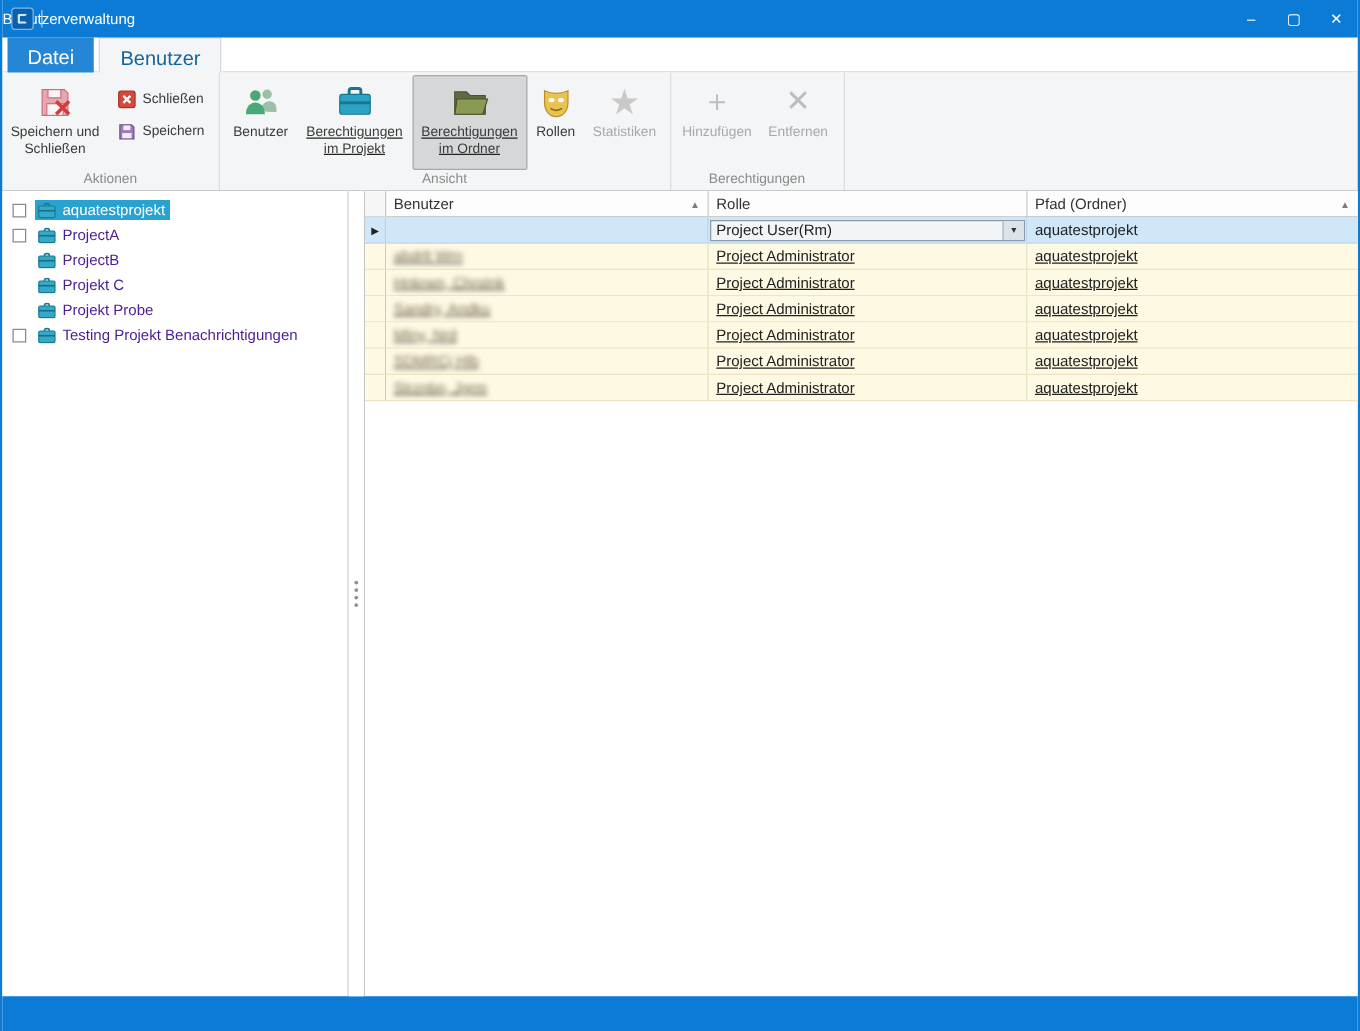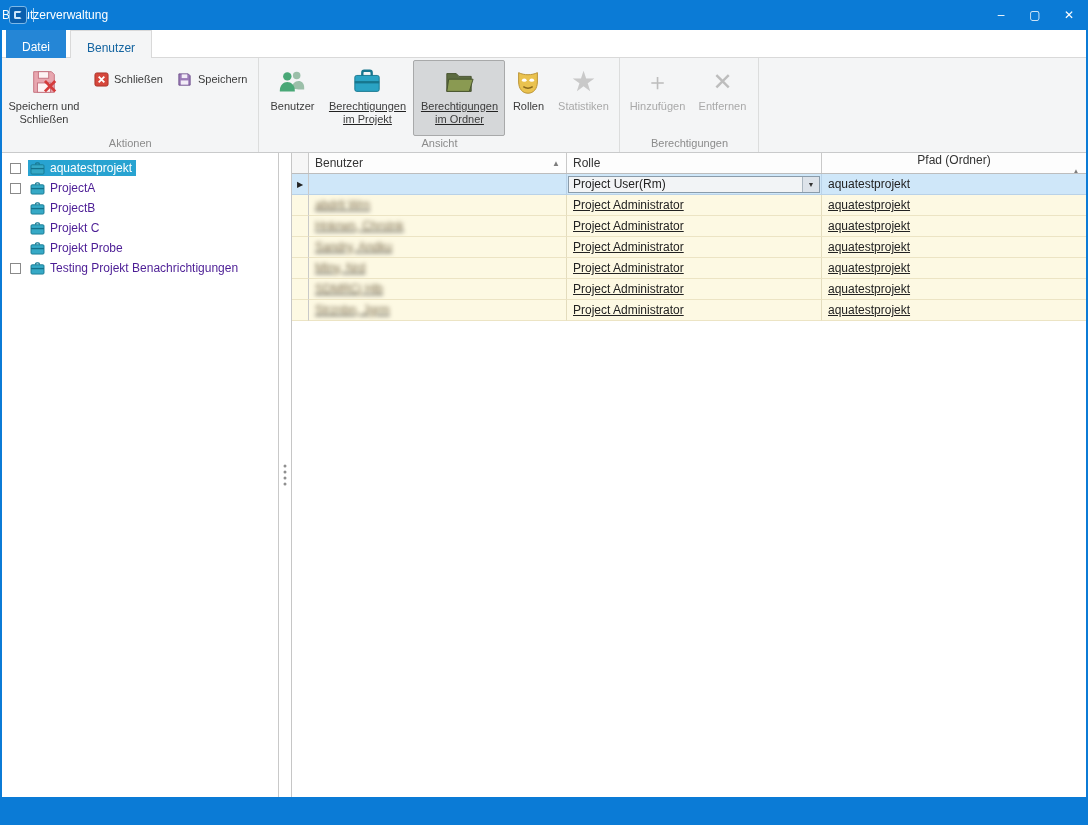--- a/index.html
+++ b/index.html
@@ -16,42 +16,42 @@
   .app-icon-inner { width:8px; height:8px; border:2px solid #cfe6fa; border-right-color:transparent; border-radius:2px; }
   .titlebar-sep { width:1px; height:14px; background:rgba(255,255,255,.65); margin-left:6px; z-index:2; }
   .title { position:absolute; left:0; right:0; text-align:left; font-size:12px; color:#fff; }
   .win-buttons { margin-left:auto; display:flex; height:100%; z-index:2; }
   .win-btn { width:34px; height:100%; display:flex; align-items:center; justify-content:center;
              font-size:12px; color:#fff; cursor:default; }
 
   
   .tabstrip { height:28px; flex:0 0 auto; background:#ffffff; display:flex; align-items:stretch;
               padding-left:4px; border-bottom:1px solid #d9d9d9; }
-  .tab { padding:17px 16px; display:flex; align-items:center; font-size:12px; cursor:default; }
+  .tab { padding:17px 16px; display:flex; align-items:center; font-size:16px; cursor:default; }
   .tab-datei { background:#2586d6; color:#fff; }
   .tab-benutzer { color:#1464a0; background:#f4f5f6; border:1px solid #d9d9d9; border-bottom:none; margin-left:4px; margin-bottom:-1px; }
 
   
   .ribbon { height:95px; flex:0 0 auto; background:#f4f5f6; border-bottom:1px solid #c9cacb; display:flex; }
   .rgroup { display:flex; flex-direction:column; border-right:1px solid #dcdddd; }
   .group-content { flex:1; display:flex; align-items:stretch; padding:2px 4px 0 4px; }
   .group-label { height:16px; text-align:center; font-size:11px; color:#8b8b8b; line-height:14px; }
   .big-btn { display:flex; flex-direction:column; align-items:center; padding-top:5px;
              border:1px solid transparent; border-radius:2px; cursor:default; }
   .big-btn .icon32 { width:32px; height:32px; display:flex; align-items:center; justify-content:center; margin-bottom:2px; }
   .btn-label { font-size:11px; line-height:13px; text-align:center; color:#3b3b3b; }
   .big-btn.active { background:#d5d7d9; border-color:#a8a9aa; }
   .big-btn.disabled .btn-label { color:#a9a9a9; }
   .glyph-icon { font-size:24px; line-height:32px; color:#bdbdbd; }
   .star-glyph { font-size:28px; line-height:32px; color:#c9c9c9; }
 
   .w76 { width:76px; } .w58 { width:58px; } .w92 { width:92px;text-decoration:underline; } .w46 { width:46px; }
   .w64 { width:64px; } .w66 { width:66px; } .w90 { width:90px; }
 
-  .small-col { display:flex; flex-direction:row; padding-top:8px; margin-left:4px; }
+  .small-col { display:flex; flex-direction:column; padding-top:8px; margin-left:4px; }
   .small-btn { display:flex; align-items:center; height:22px; padding:0 6px; margin-bottom:4px;
                border:1px solid transparent; border-radius:2px; cursor:default; }
   .small-btn .ico16 { width:16px; height:16px; margin-right:5px; display:flex; align-items:center; justify-content:center; }
   .small-label { font-size:11px; color:#3b3b3b; white-space:nowrap; }
 
   
   .main { flex:1; display:flex; min-height:0; background:#fff; }
   .tree-panel { width:277px; flex:0 0 auto; border-right:1px solid #c9c9c9; background:#fff; padding-top:5px; overflow:hidden; }
   .tree-item { height:20px; display:flex; align-items:center; padding-left:8px; white-space:nowrap; cursor:default; }
   .expander { width:11px; height:11px; border:1px solid #8a8a8a; background:#fff; flex:0 0 auto; margin-right:7px; }
@@ -321,21 +321,21 @@
     <div class="grid-area">
       <div class="grid-header">
         <div class="gstub"></div>
         <div class="gh col-user">
           <span>Benutzer</span>
           <span class="sort">▲</span>
         </div>
         <div class="gh col-role">
           <span>Rolle</span>
         </div>
-        <div class="gh col-path" style="border-right:none;flex-direction:column;">
+        <div class="gh col-path" style="border-right:none;">
           <span>Pfad (Ordner)</span>
           <span class="sort">▲</span>
         </div>
       </div>
 
       <div class="grid-row row-selected">
         <div class="gstub">
           <span class="rowmark">▶</span>
         </div>
         <div class="cell col-user"></div>

